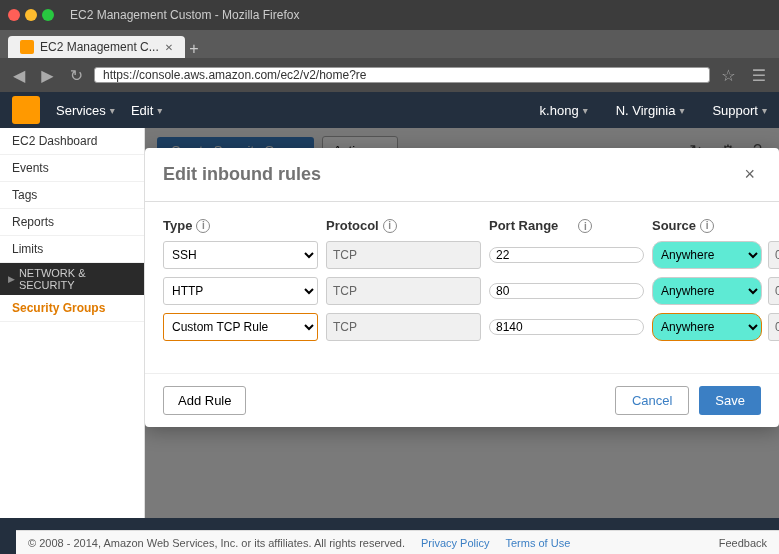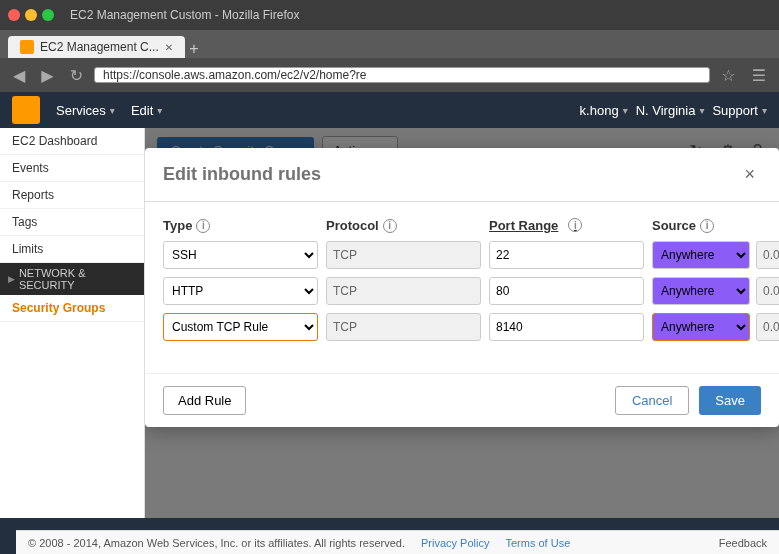--- a/index.html
+++ b/index.html
@@ -80,21 +80,21 @@
     .aws-logo { width: 28px; height: 28px; background: #ff9900; border-radius: 3px; }
     .aws-nav-item {
       color: #fff;
       font-size: 13px;
       display: flex;
       align-items: center;
       gap: 4px;
       cursor: pointer;
     }
     .aws-nav-item .arrow { font-size: 10px; color: #aaa; }
-    .aws-nav-right { margin-left: auto; display: flex; align-items: center; gap: 8px; }
+    .aws-nav-right { margin-left: auto; display: flex; align-items: center; gap: 28px; }
 
     
     .main-layout {
       display: flex;
       height: calc(554px - 30px - 34px - 28px - 36px - 24px);
       background: #f0f0f0;
       position: relative;
     }
     .sidebar {
       width: 145px;
@@ -235,21 +235,21 @@
     .rules-table-header {
       display: flex;
       gap: 8px;
       margin-bottom: 8px;
       font-size: 13px;
       font-weight: bold;
       color: #333;
     }
     .col-type { width: 155px; flex-shrink: 0; display: flex; align-items: center; gap: 4px; }
     .col-protocol { width: 155px; flex-shrink: 0; display: flex; align-items: center; gap: 4px; }
-    .col-port { width: 155px; flex-shrink: 0; display: flex; align-items: flex-start; gap: 10px; text-decoration: underline; }
+    .col-port { width: 155px; flex-shrink: 0; display: flex; align-items: flex-end; gap: 20px; }
     .col-source { flex: 1; display: flex; align-items: center; gap: 4px; }
 
     .info-icon {
       width: 14px; height: 14px;
       border: 1px solid #888;
       border-radius: 50%;
       display: inline-flex;
       align-items: center;
       justify-content: center;
       font-size: 10px;
@@ -285,39 +285,39 @@
       background: #f0f0f0;
       font-size: 12px;
       padding: 0 6px;
       color: #666;
       display: flex;
       align-items: center;
     }
     .rule-port-input {
       width: 155px;
       flex-shrink: 0;
+      height: 16px;
+      border: 1px solid #ccc;
+      border-radius: 10px;
+      background: white;
+      font-size: 12px;
+      padding: 0 6px;
+    }
+    .source-group {
+      flex: 1;
+      display: flex;
+      align-items: center;
+      gap: 6px;
+    }
+    .source-select {
+      width: 110px;
       height: 28px;
       border: 1px solid #ccc;
-      border-radius: 3px;
-      background: white;
-      font-size: 12px;
-      padding: 0 6px;
-    }
-    .source-group {
-      flex: 1;
-      display: flex;
-      align-items: center;
-      gap: 6px;
-    }
-    .source-select {
-      width: 98px;
-      height: 28px;
-      border: 1px solid #ccc;
-      border-radius: 3px;
-      background: #8b5cf6;
+      border-radius: 10px;
+      background: #5eead4;
       font-size: 12px;
       padding: 0 4px;
     }
     .source-select.highlighted { border-color: #e07b00; }
     .source-cidr {
       width: 80px;
       height: 28px;
       border: 1px solid #ccc;
       border-radius: 3px;
       background: #f0f0f0;
@@ -450,24 +450,24 @@
 <div class="main-layout" style="height: 390px;">
 
   <div class="sidebar">
     <div class="sidebar-item">
       <span>EC2 Dashboard</span>
     </div>
     <div class="sidebar-item">
       <span>Events</span>
     </div>
     <div class="sidebar-item">
+      <span>Tags</span>
+    </div>
+    <div class="sidebar-item">
       <span>Reports</span>
-    </div>
-    <div class="sidebar-item">
-      <span>Tags</span>
     </div>
     <div class="sidebar-item">
       <span>Limits</span>
     </div>
     <div class="sidebar-section">
       <span class="sidebar-section-icon">▶</span>
       <span>NETWORK &amp; SECURITY</span>
     </div>
     <div class="sidebar-item active">
       <span>Security Groups</span>

